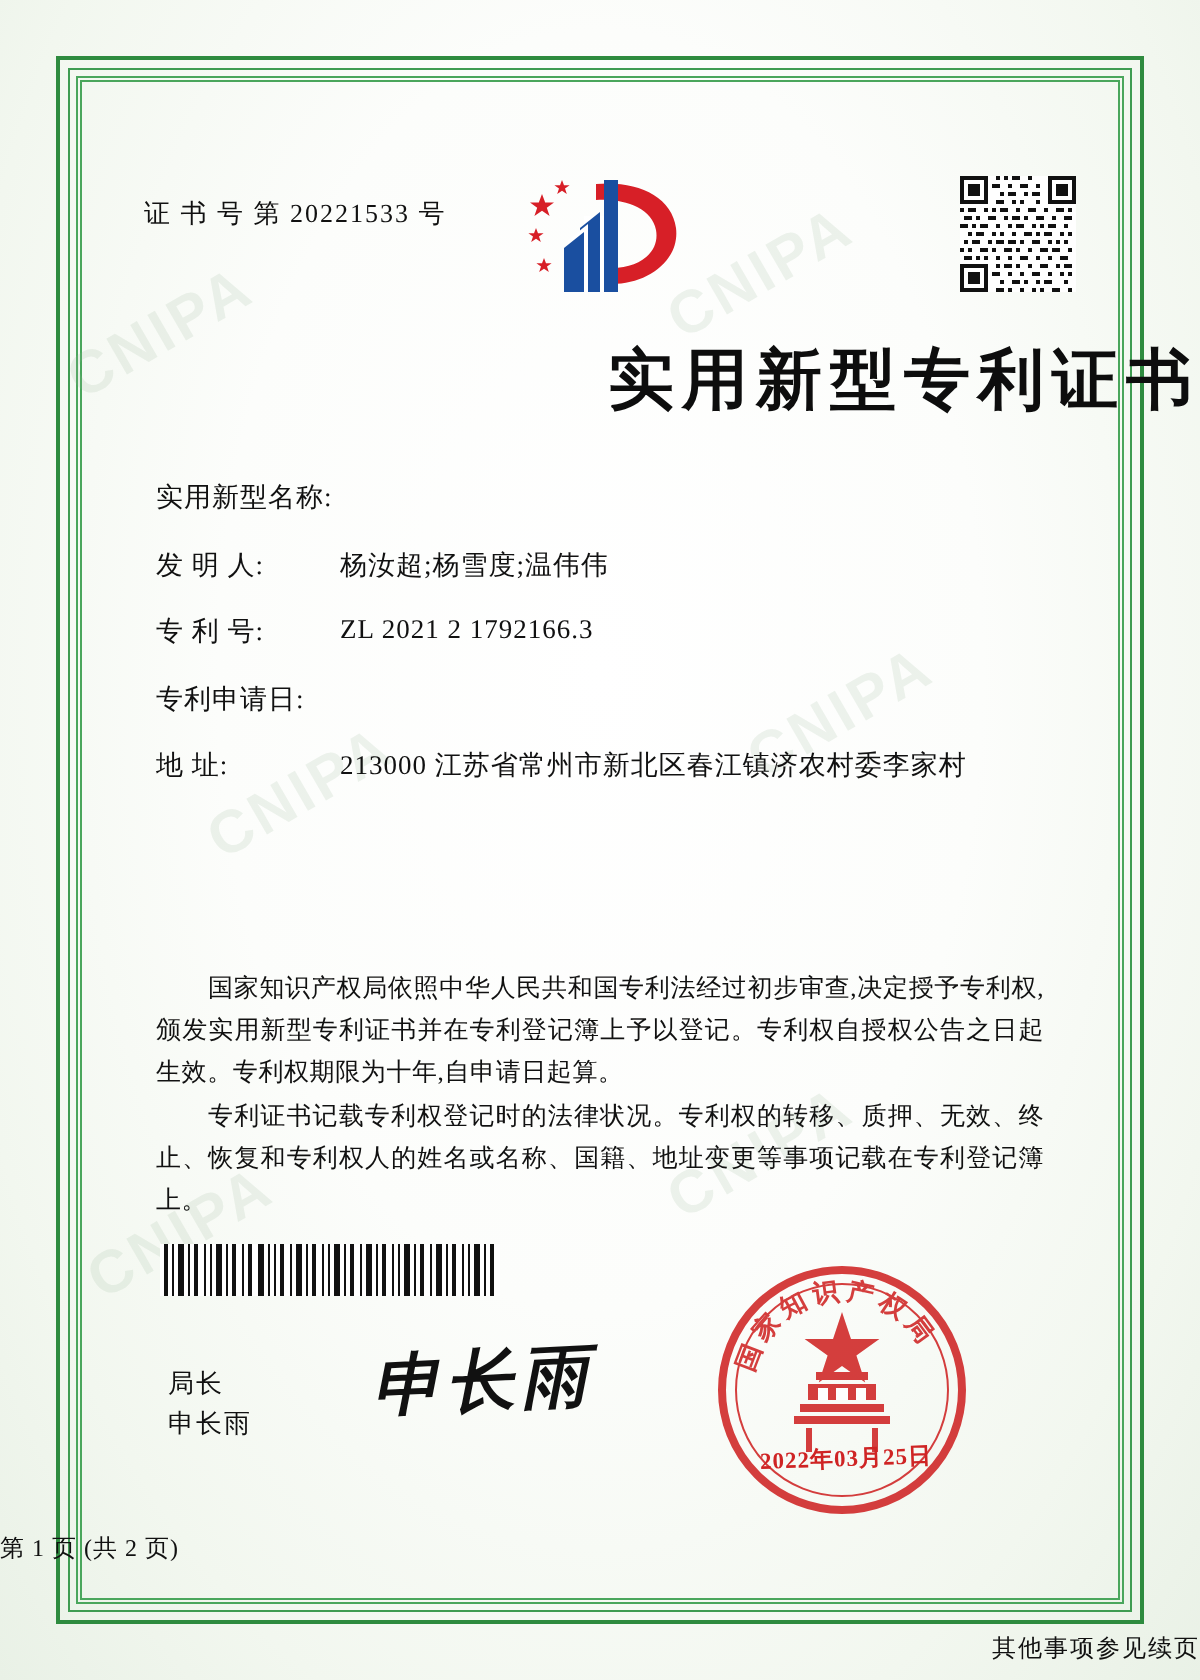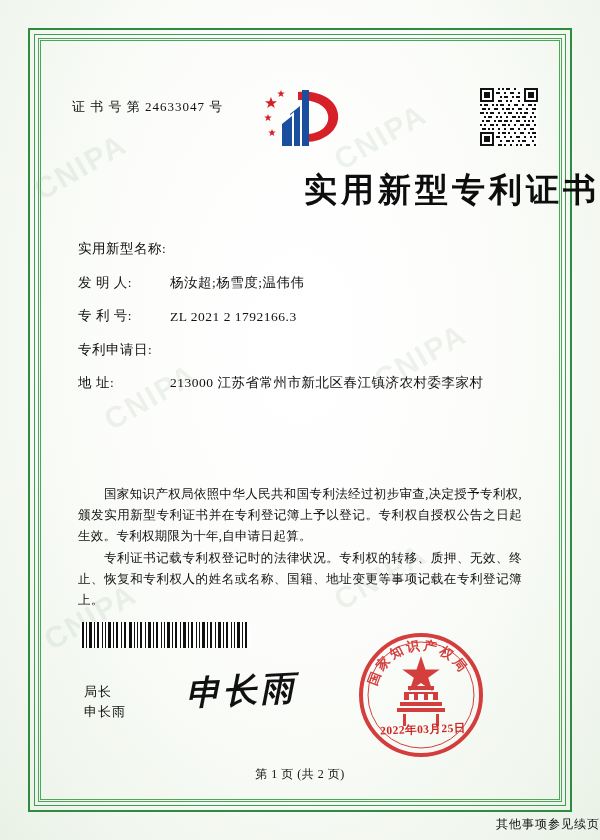--- a/index.html
+++ b/index.html
@@ -113,21 +113,21 @@
   
   .fields {
     position: absolute;
     left: 78px; top: 240px;
     width: 450px;
     font-size: 13.5px;
     color: #111;
   }
   .row {
     display: flex;
-    align-items: flex-end;
+    align-items: flex-start;
     margin-bottom: 15.5px;
   }
   .label {
     width: 92px;
     flex: 0 0 92px;
     letter-spacing: 0.5px;
     white-space: nowrap;
   }
   .value {
     flex: 1;
@@ -197,21 +197,21 @@
     font-size: 11.5px;
     color: #cf2424;
     font-weight: bold;
     letter-spacing: 0.5px;
     transform: rotate(-2deg);
   }
 
   .page-num {
     position: absolute;
     left: 0; right: 0; top: 766px;
-    text-align: center;
+    text-align: left;
     font-size: 12px;
     color: #111;
     letter-spacing: 0.5px;
   }
 
   .footnote {
     position: absolute;
     left: 0; right: 0; top: 816px;
     text-align: right;
     font-size: 12px;
@@ -232,21 +232,21 @@
   <div class="corner bl"></div>
   <div class="corner br"></div>
 
   <div class="watermark wm1">CNIPA</div>
   <div class="watermark wm2">CNIPA</div>
   <div class="watermark wm3">CNIPA</div>
   <div class="watermark wm4">CNIPA</div>
   <div class="watermark wm5">CNIPA</div>
   <div class="watermark wm6">CNIPA</div>
 
-  <div class="cert-no">证 书 号 第 24633047 号</div>
+  <div class="cert-no">证 书 号 第 20221533 号</div>
 
   <div class="qr">
     <svg width="58" height="58" viewBox="0 0 29 29" shape-rendering="crispEdges">
       <rect width="29" height="29" fill="#ffffff"></rect>
       <g fill="#111111">
         <rect x="0" y="0" width="7" height="7"></rect>
           <rect x="1" y="1" width="5" height="5" fill="#fff"></rect>
           <rect x="2" y="2" width="3" height="3"></rect>
         <rect x="22" y="0" width="7" height="7"></rect>
           <rect x="23" y="1" width="5" height="5" fill="#fff"></rect>

